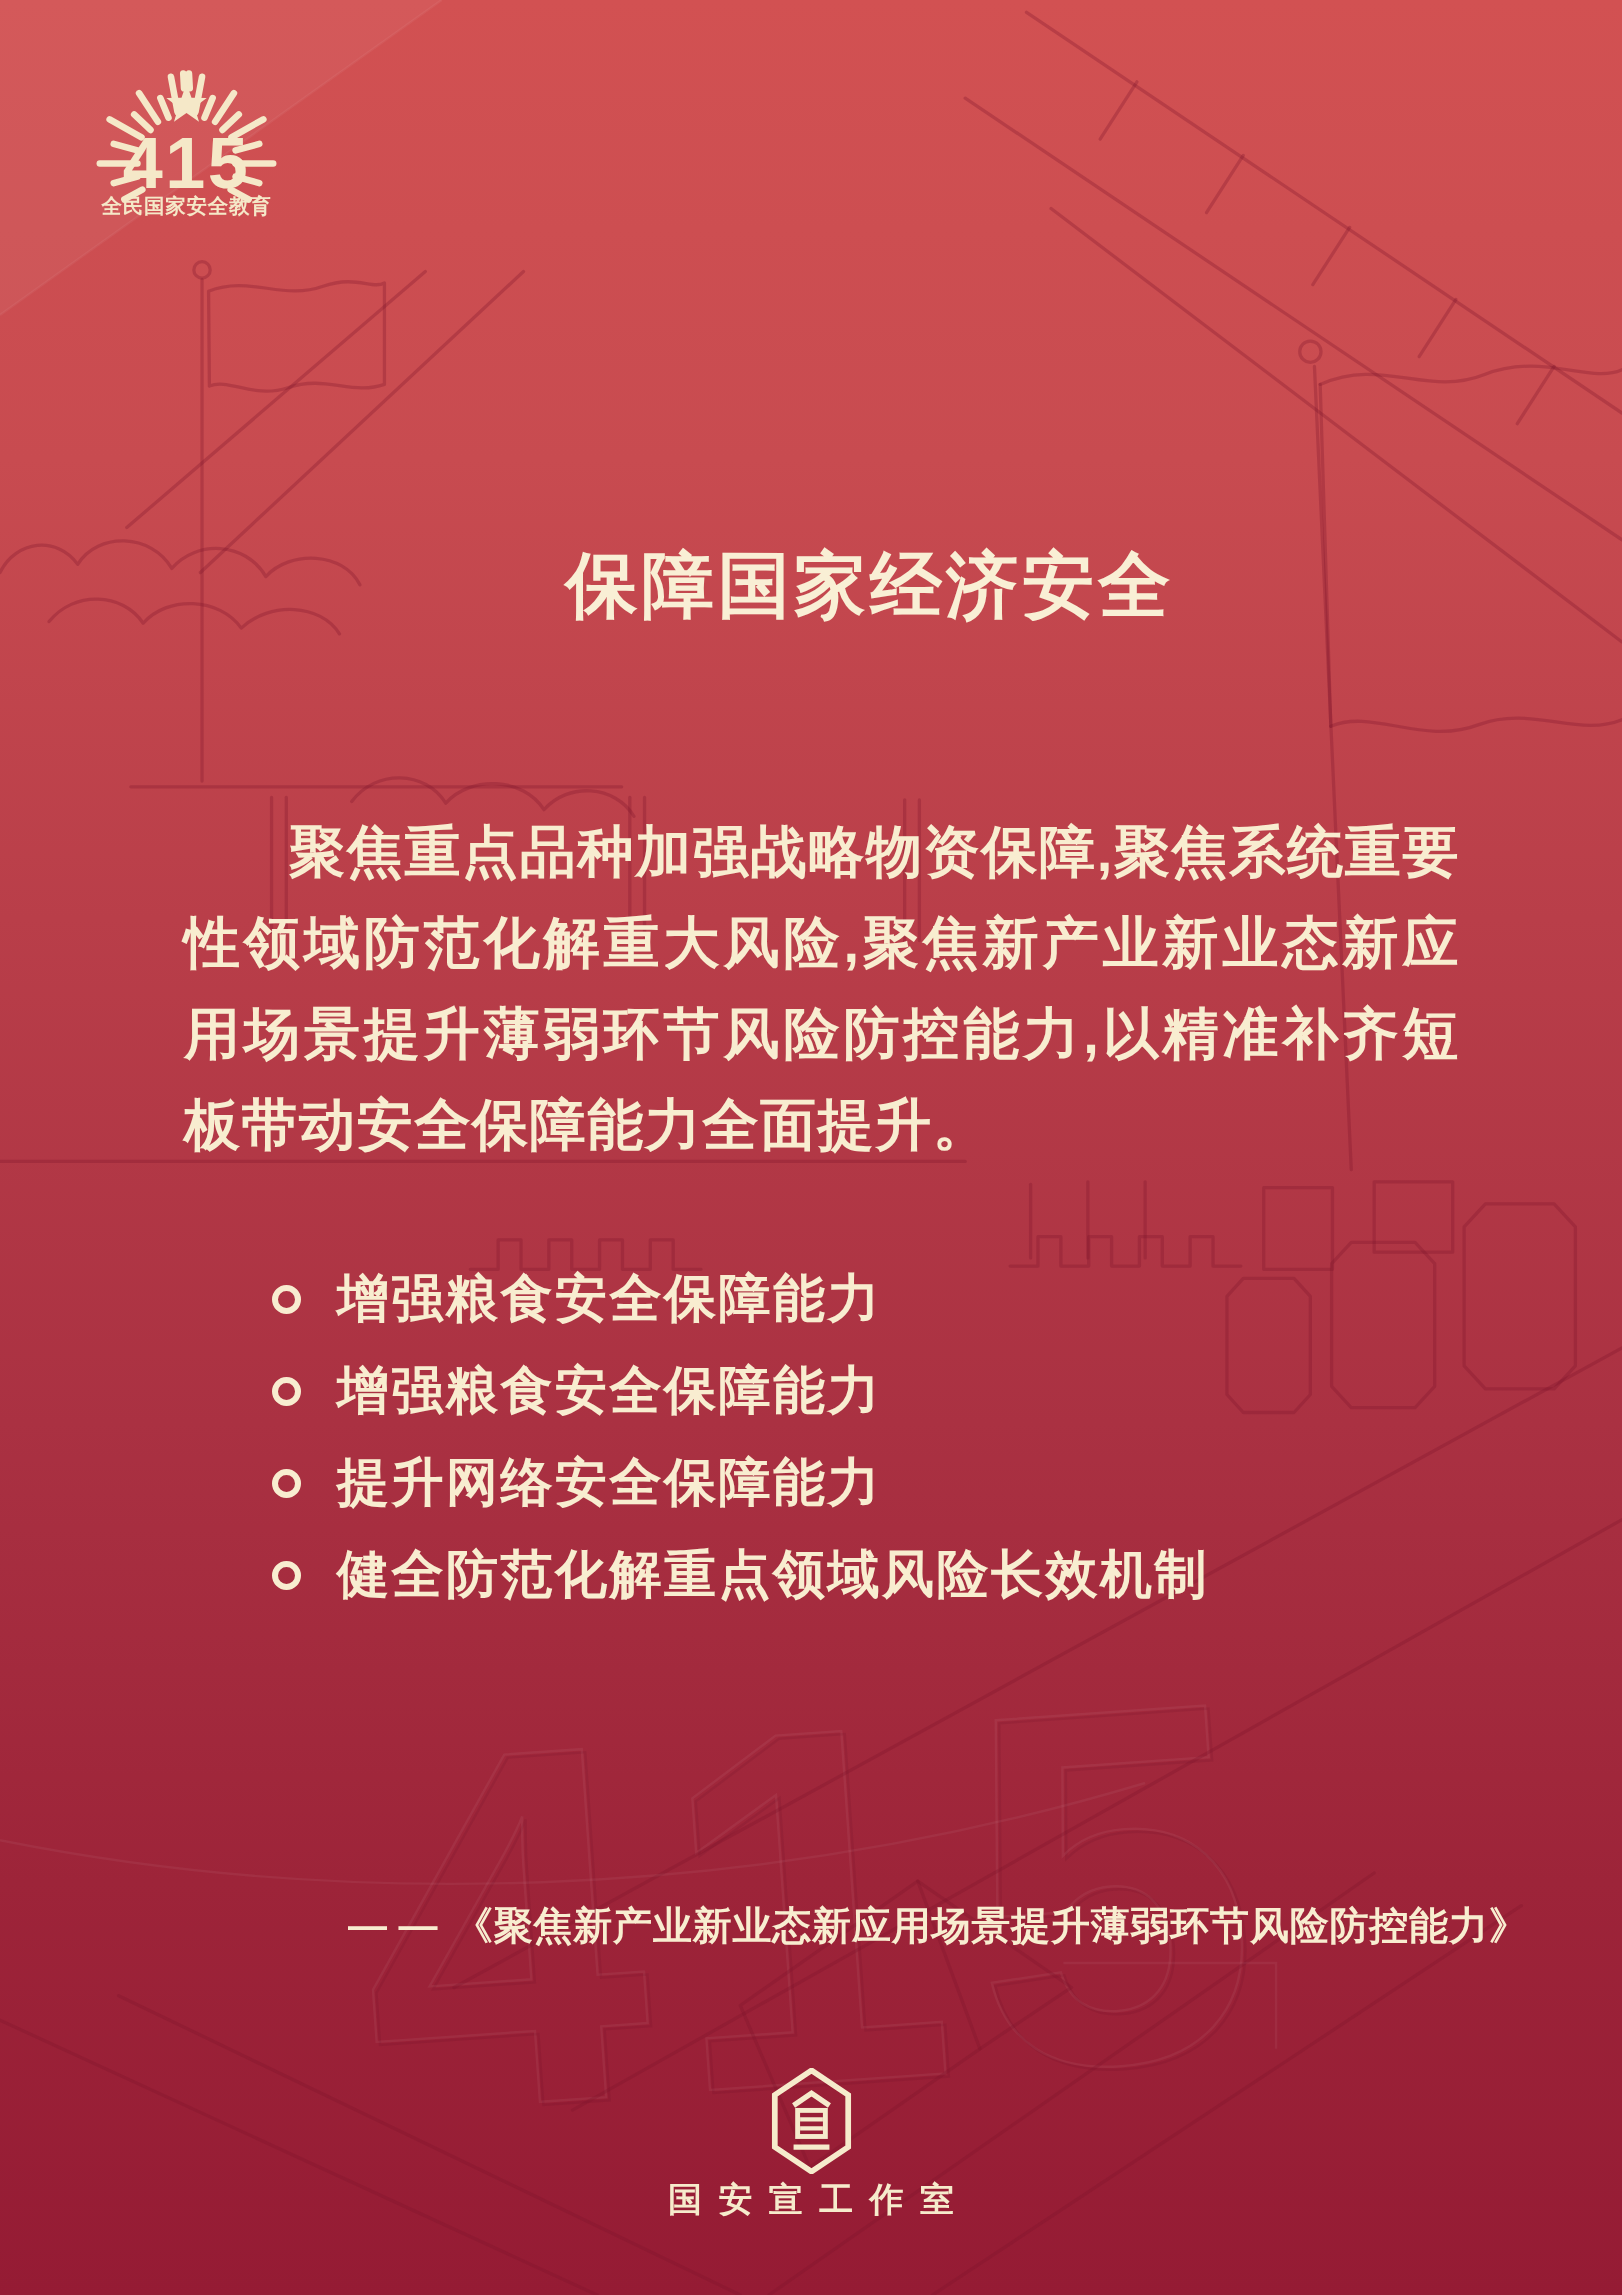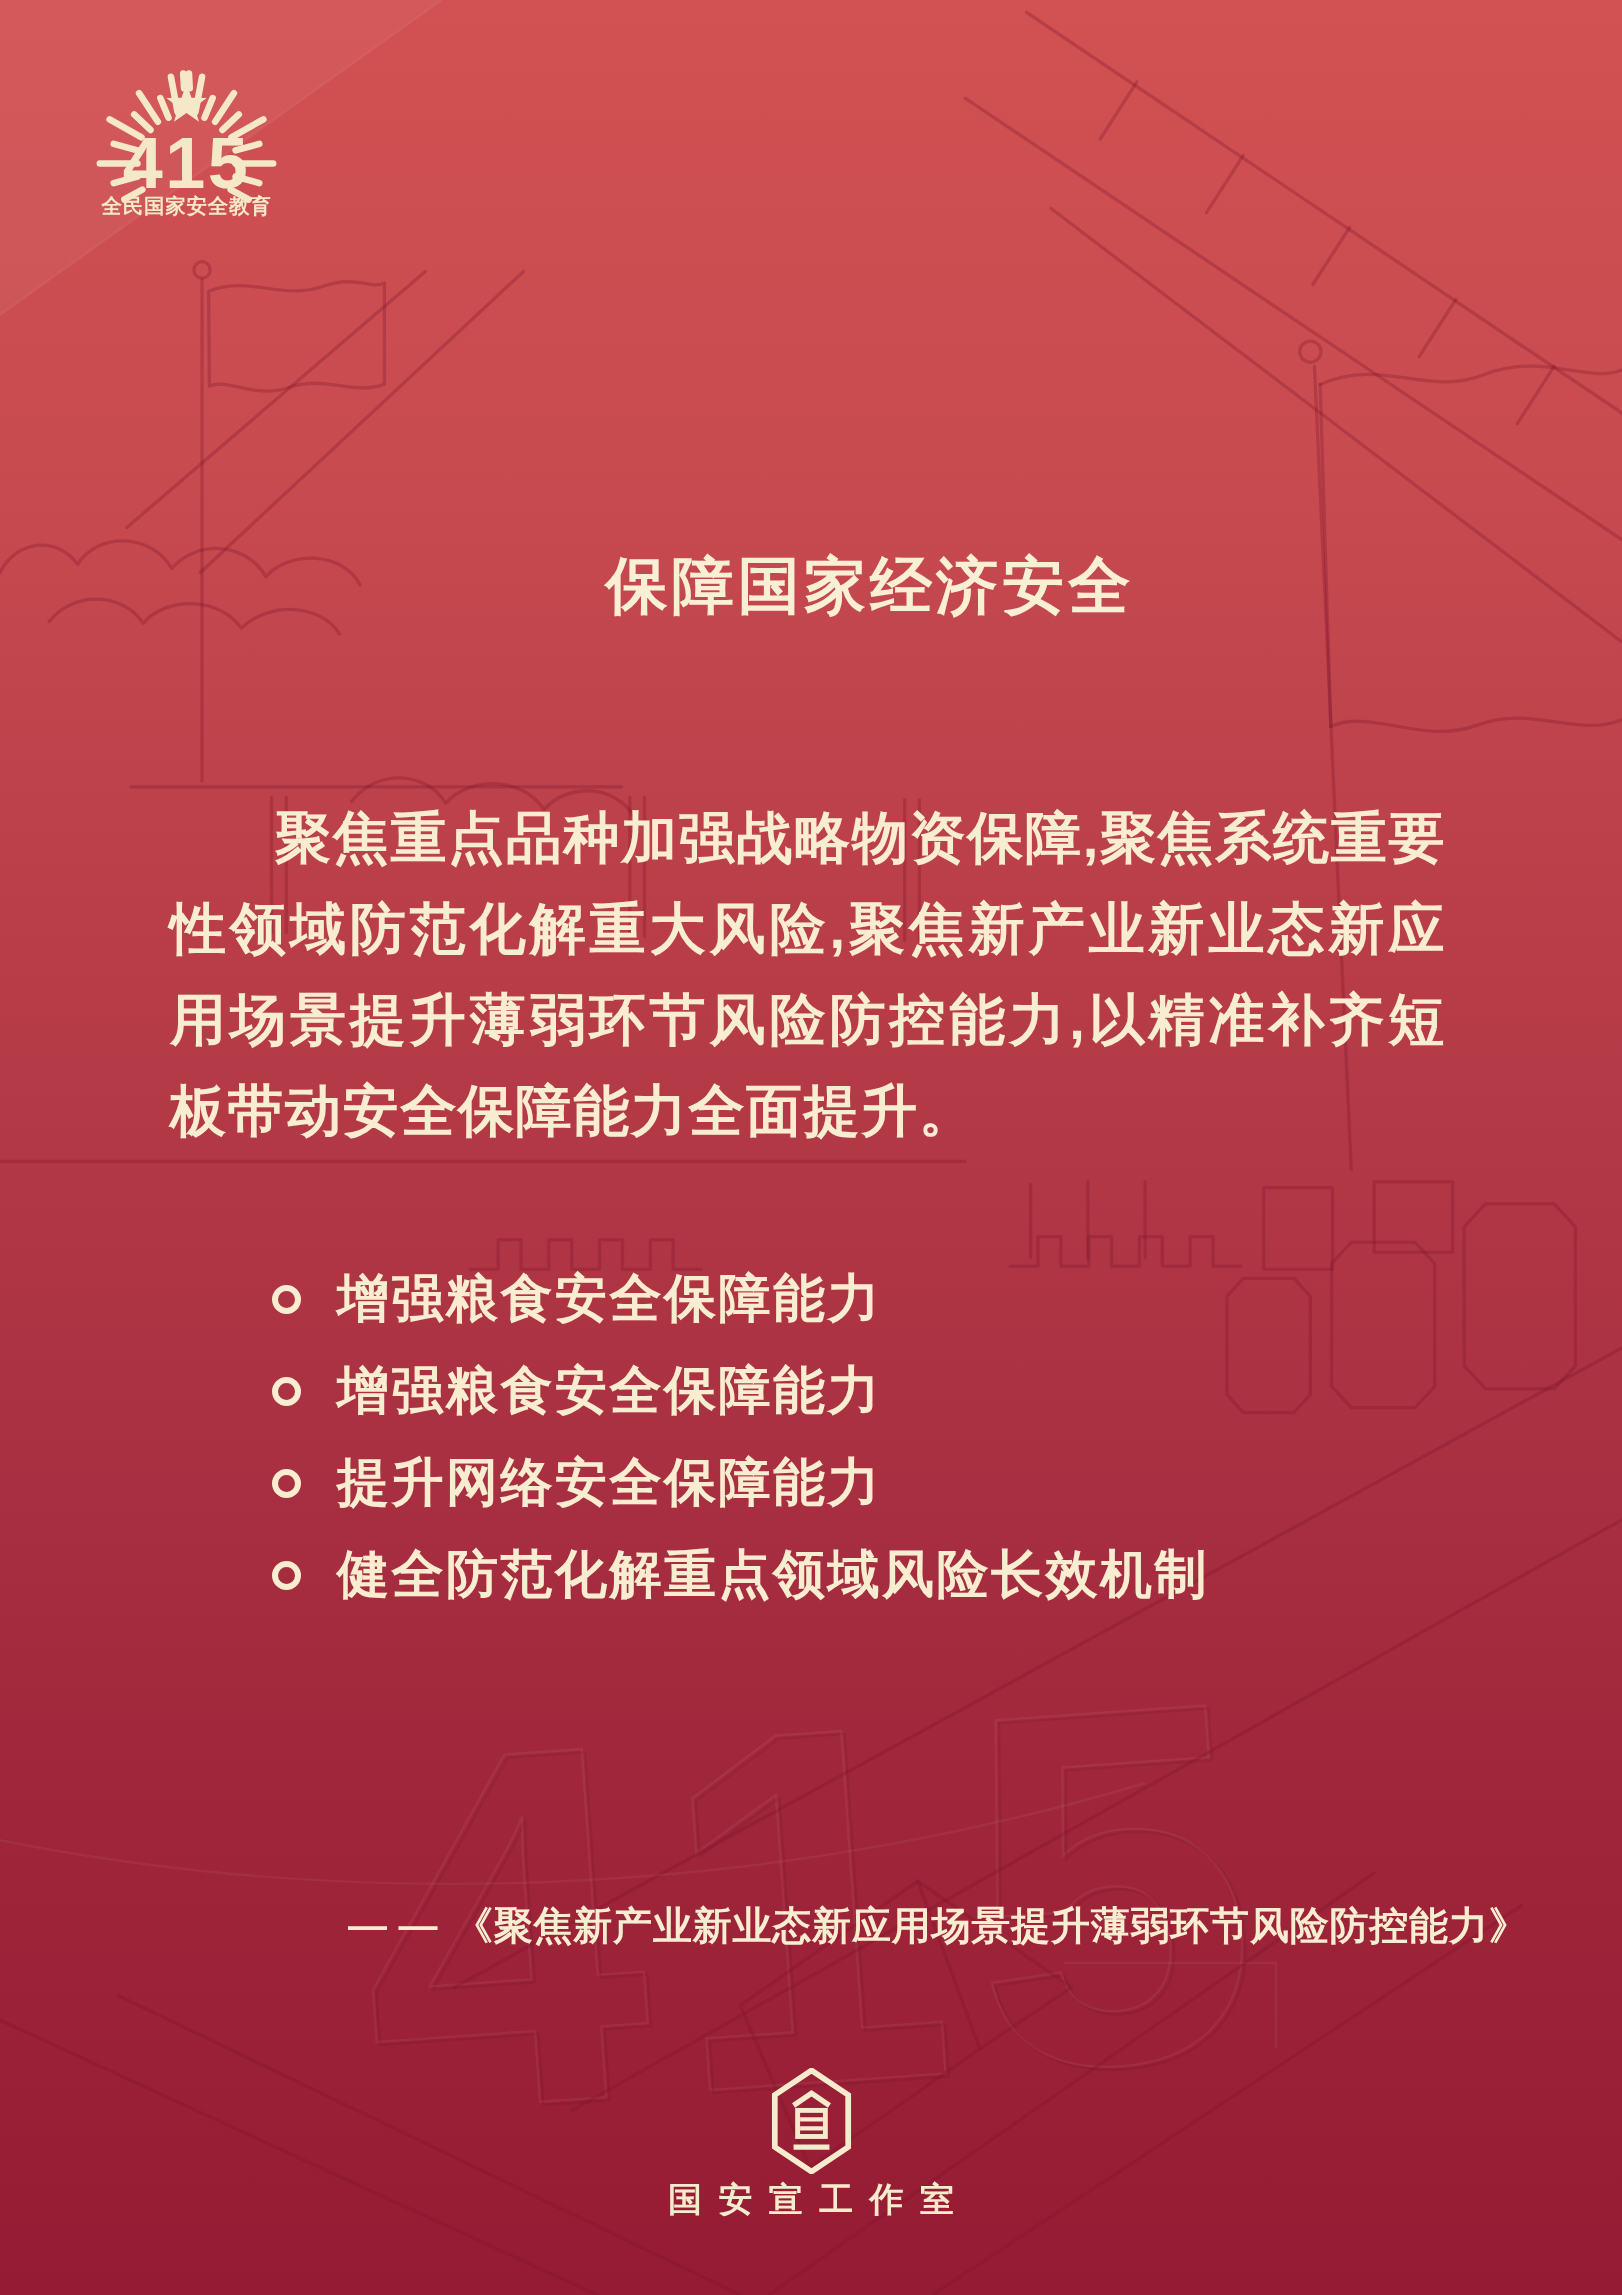--- a/index.html
+++ b/index.html
@@ -14,26 +14,26 @@
   
   .logo{position:absolute;left:90px;top:70px;width:193px;height:151px;}
   .logo svg{display:block;width:193px;height:151px;}
   .logo text{fill:#f5e8c8;}
   .logo .num{font-size:88px;font-weight:bold;letter-spacing:3px;}
   .logo .cap{font-size:25px;font-weight:bold;letter-spacing:1px;}
   
   .title{
     position:absolute;left:0;top:528px;width:100%;box-sizing:border-box;
     padding-left:118px;margin:0;text-align:center;
-    font-size:62px;line-height:115px;font-weight:800;letter-spacing:4.1px;
+    font-size:72px;line-height:115px;font-weight:800;letter-spacing:4.1px;
     color:#f9efd5;
   }
   
   .intro{
-    position:absolute;left:170px;top:792px;width:1276px;margin:0;
+    position:absolute;left:170px;top:792px;width:1276px;margin:14px;
     font-size:56px;line-height:91px;font-weight:700;letter-spacing:1.6px;
     text-align:justify;text-indent:105px;color:#f8edd0;
   }
   
   .points{
     position:absolute;left:272px;top:1253px;margin:0;padding:0;list-style:none;
   }
   .points li{
     display:flex;align-items:center;height:92px;
     font-size:52px;font-weight:700;letter-spacing:2.5px;color:#f8edd0;white-space:nowrap;

